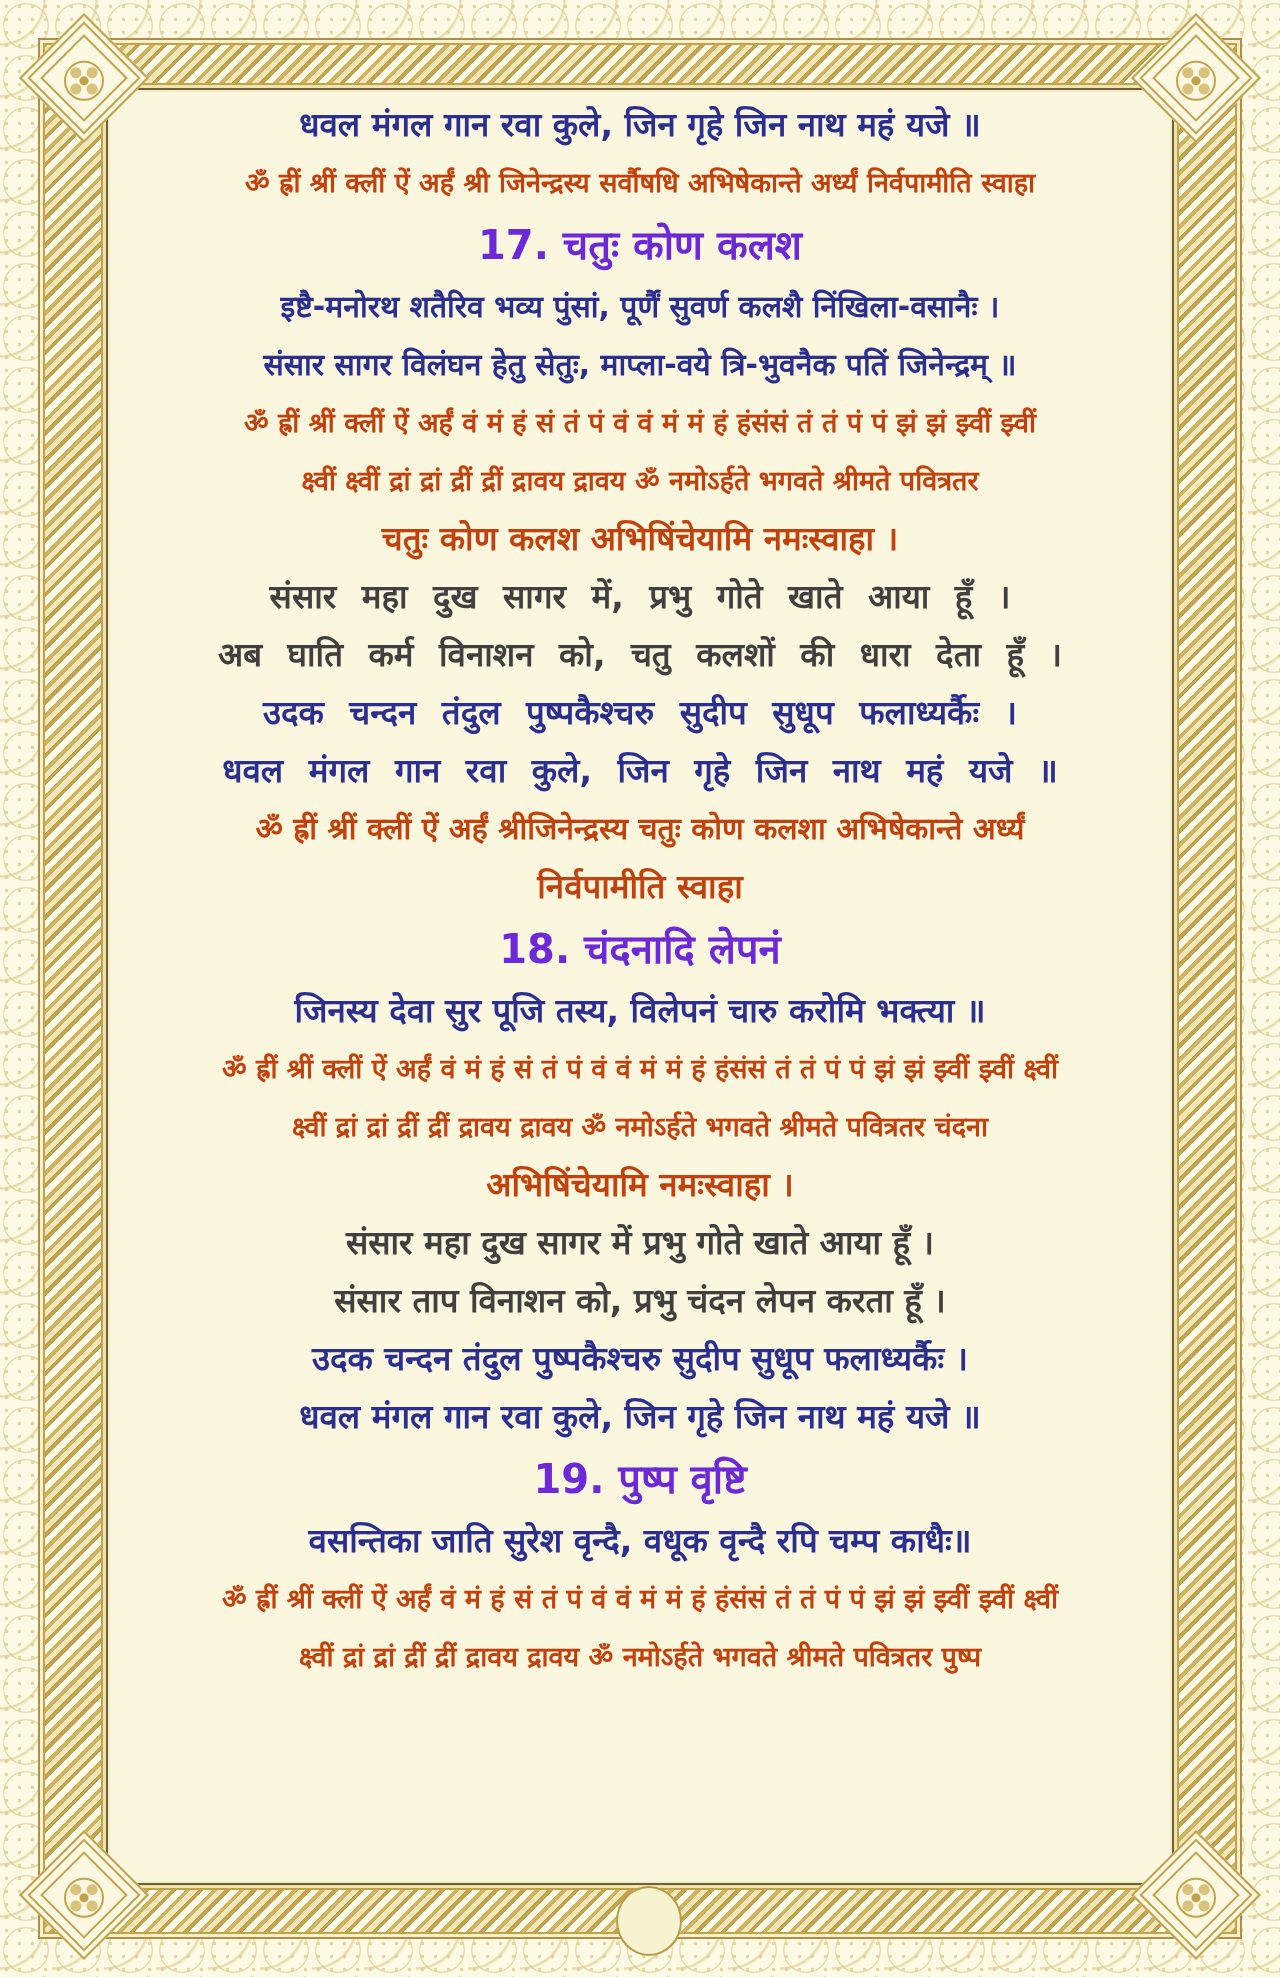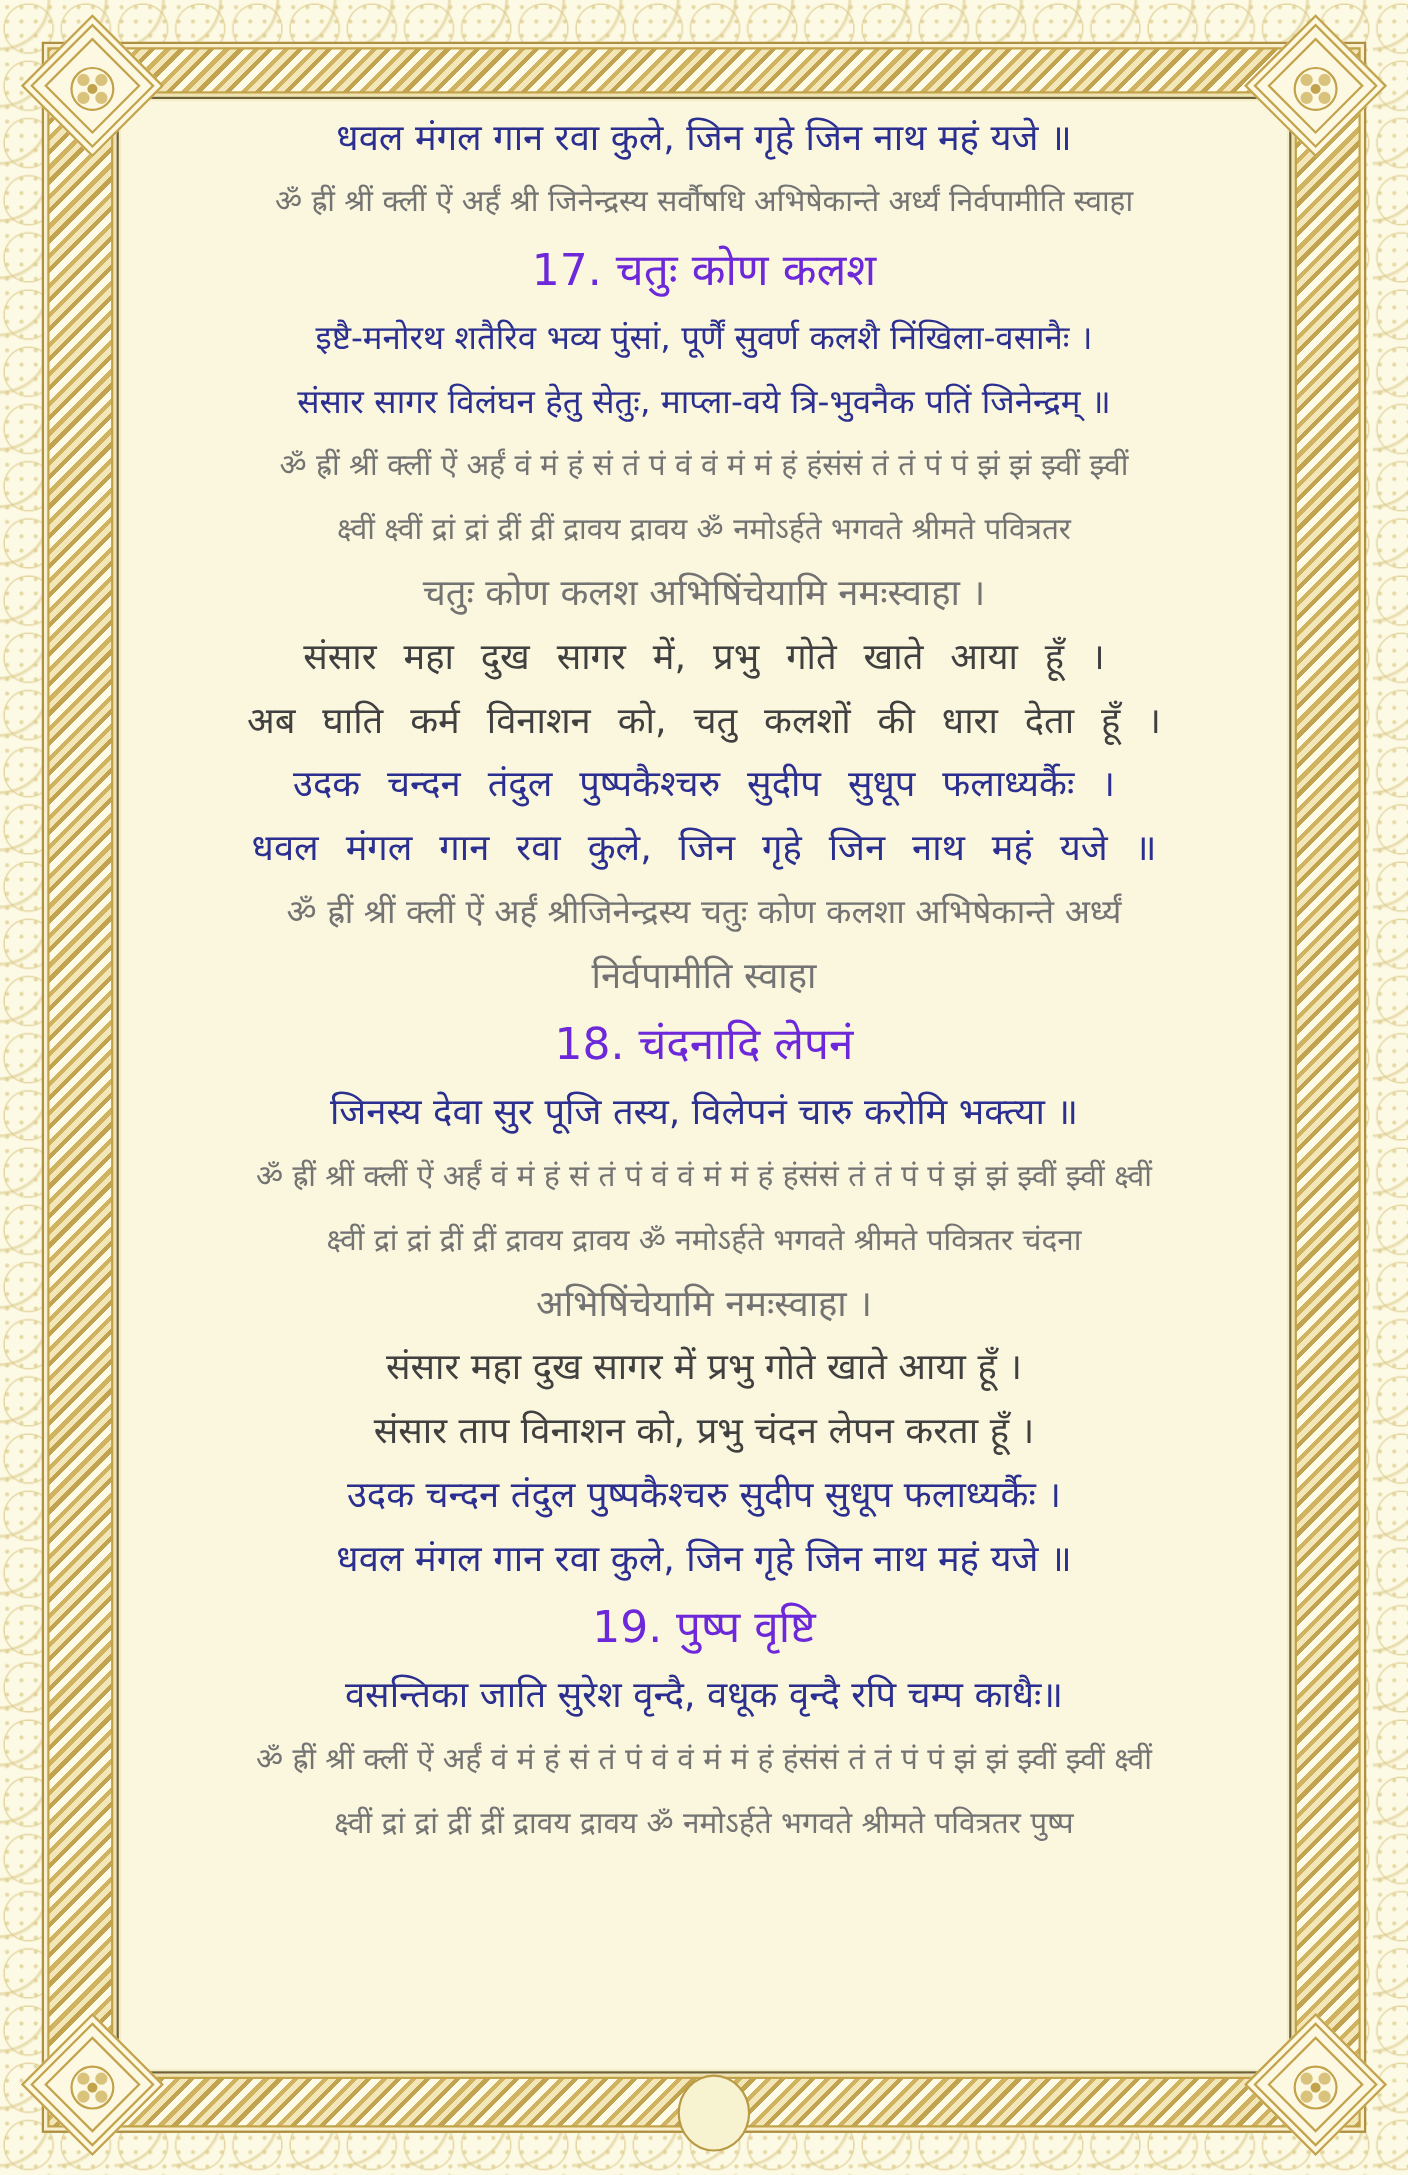--- a/index.html
+++ b/index.html
@@ -72,28 +72,28 @@
   
   .text-col{
     position:absolute;top:94px;bottom:96px;left:112px;right:112px;
     overflow:hidden;z-index:3;
     display:flex;flex-direction:column;align-items:stretch;
   }
   .line{
     height:58px;flex:0 0 auto;
     display:flex;align-items:center;justify-content:center;
     white-space:nowrap;
-    font-size:33px;font-weight:normal;letter-spacing:0;
+    font-size:33px;font-weight:bold;letter-spacing:0;
   }
   .line.sm{font-size:30px;}
   .line.xs{font-size:27px;}
   .line.heading{height:66px;font-size:40px;}
   .line.spread{word-spacing:14px;}
   .c-blue{color:#2B2F90;}
-  .c-red{color:#737373;}
+  .c-red{color:#c2410c;}
   .c-green{color:#6d28d9;}
   .c-magenta{color:#404040;}
 </style>
 </head>
 <body>
 
 <div class="page-root">
   <div class="lace"></div>
   <div class="band"></div>
   <div class="panel"></div>

